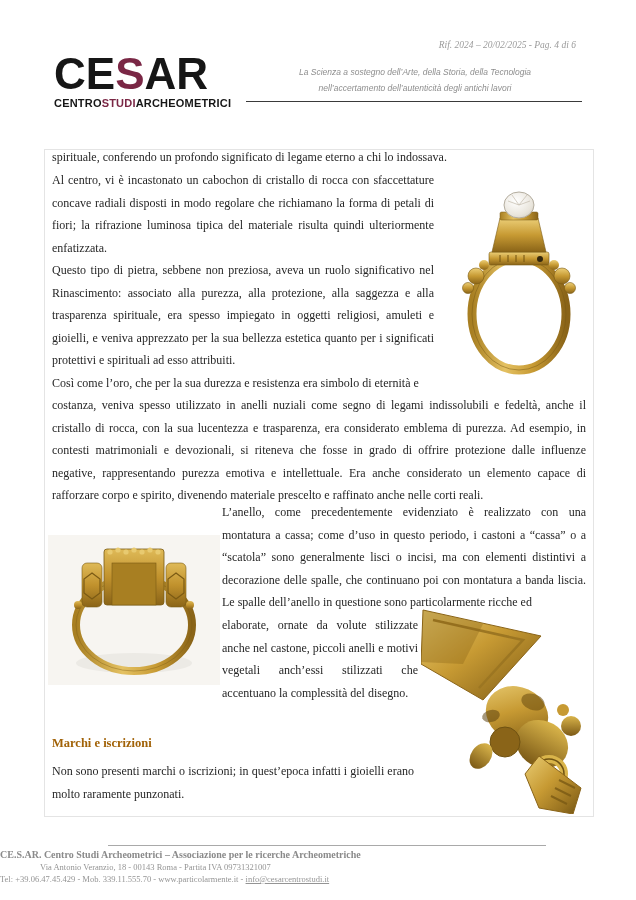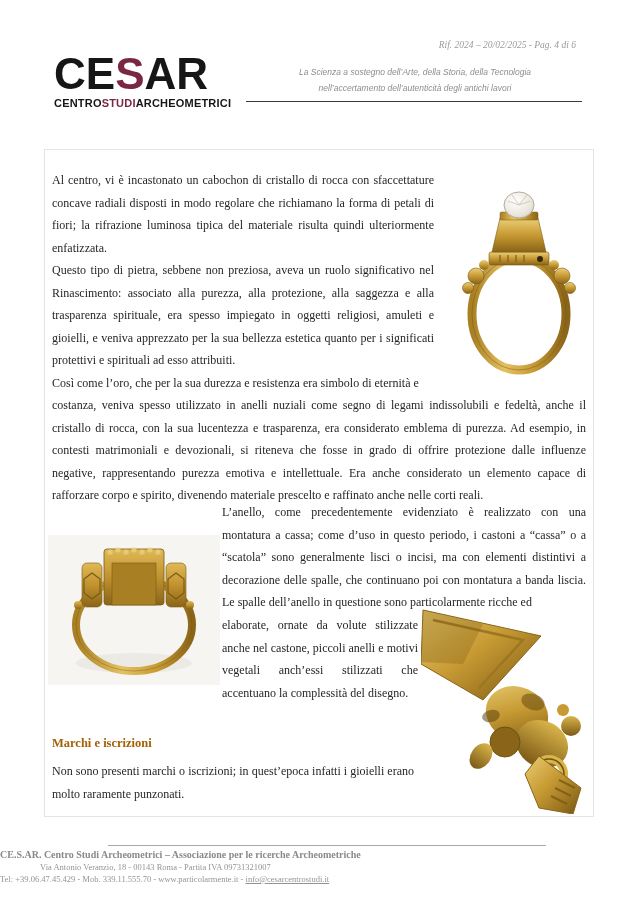--- a/index.html
+++ b/index.html
@@ -75,20 +75,21 @@
   </div>
 
   <div class="tagline">
     <div>La Scienza a sostegno dell’Arte, della Storia, della Tecnologia</div>
     <div>nell’accertamento dell’autenticità degli antichi lavori</div>
   </div>
   <div class="header-rule"></div>
 
   <div class="content-box"></div>
 
+  <div class="para p1">spirituale, conferendo un profondo significato di legame eterno a chi lo indossava.</div>
   <div class="para p2">Al centro, vi è incastonato un cabochon di cristallo di rocca con sfaccettature concave radiali disposti in modo regolare che richiamano la forma di petali di fiori; la rifrazione luminosa tipica del materiale risulta quindi ulteriormente enfatizzata.</div>
   <div class="para p3">Questo tipo di pietra, sebbene non preziosa, aveva un ruolo significativo nel Rinascimento: associato alla purezza, alla protezione, alla saggezza e alla trasparenza spirituale, era spesso impiegato in oggetti religiosi, amuleti e gioielli, e veniva apprezzato per la sua bellezza estetica quanto per i significati protettivi e spirituali ad esso attribuiti.</div>
   <div class="para p4a">Così come l’oro, che per la sua durezza e resistenza era simbolo di eternità e</div>
   <div class="para p4b">costanza, veniva spesso utilizzato in anelli nuziali come segno di legami indissolubili e fedeltà, anche il cristallo di rocca, con la sua lucentezza e trasparenza, era considerato emblema di purezza. Ad esempio, in contesti matrimoniali e devozionali, si riteneva che fosse in grado di offrire protezione dalle influenze negative, rappresentando purezza emotiva e intellettuale. Era anche considerato un elemento capace di rafforzare corpo e spirito, divenendo materiale prescelto e raffinato anche nelle corti reali.</div>
   <div class="para p5b">elaborate, ornate da volute stilizzate anche nel castone, piccoli anelli e motivi vegetali anch’essi stilizzati che accentuano la complessità del disegno.</div>
   <div class="para p5a">L’anello, come precedentemente evidenziato è realizzato con una montatura a cassa; come d’uso in questo periodo, i castoni a “cassa” o a “scatola” sono generalmente lisci o incisi, ma con elementi distintivi a decorazione delle spalle, che continuano poi con montatura a banda liscia. Le spalle dell’anello in questione sono particolarmente ricche ed</div>
   <div class="h2 h2m">Marchi e iscrizioni</div>
   <div class="para p6">Non sono presenti marchi o iscrizioni; in quest’epoca infatti i gioielli erano molto raramente punzonati.</div>
 
   <div class="photo photo-ring-front">

